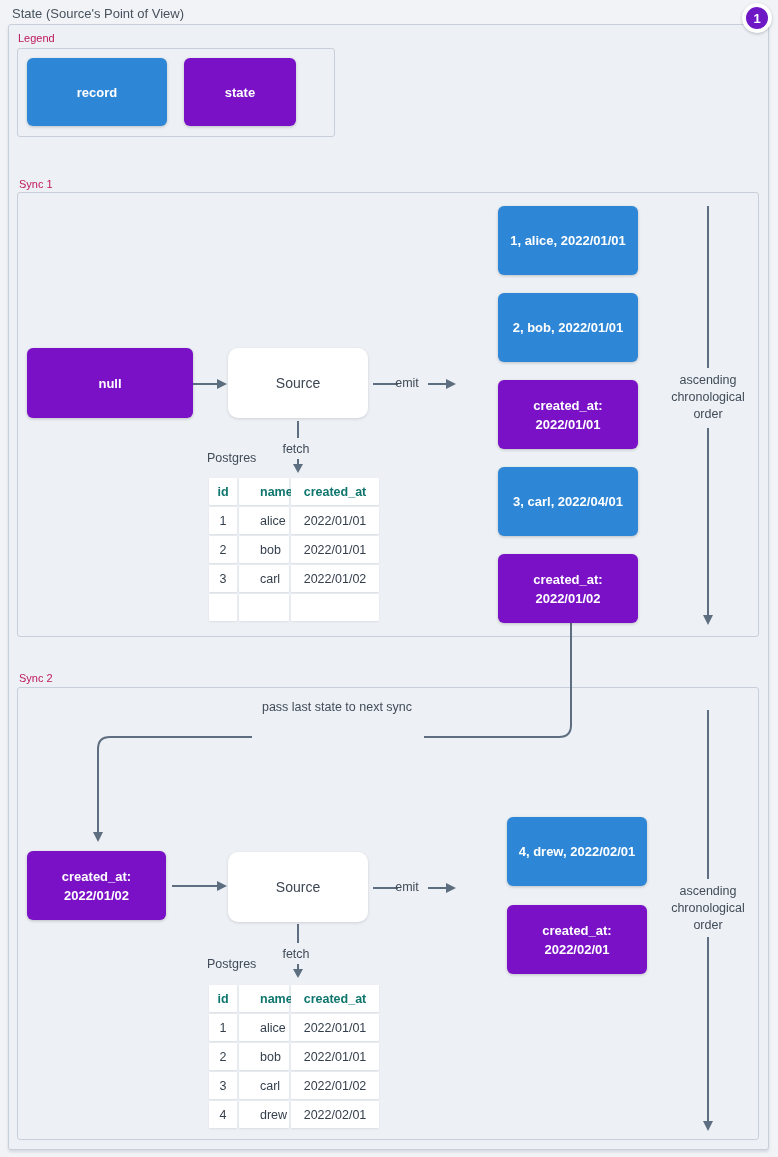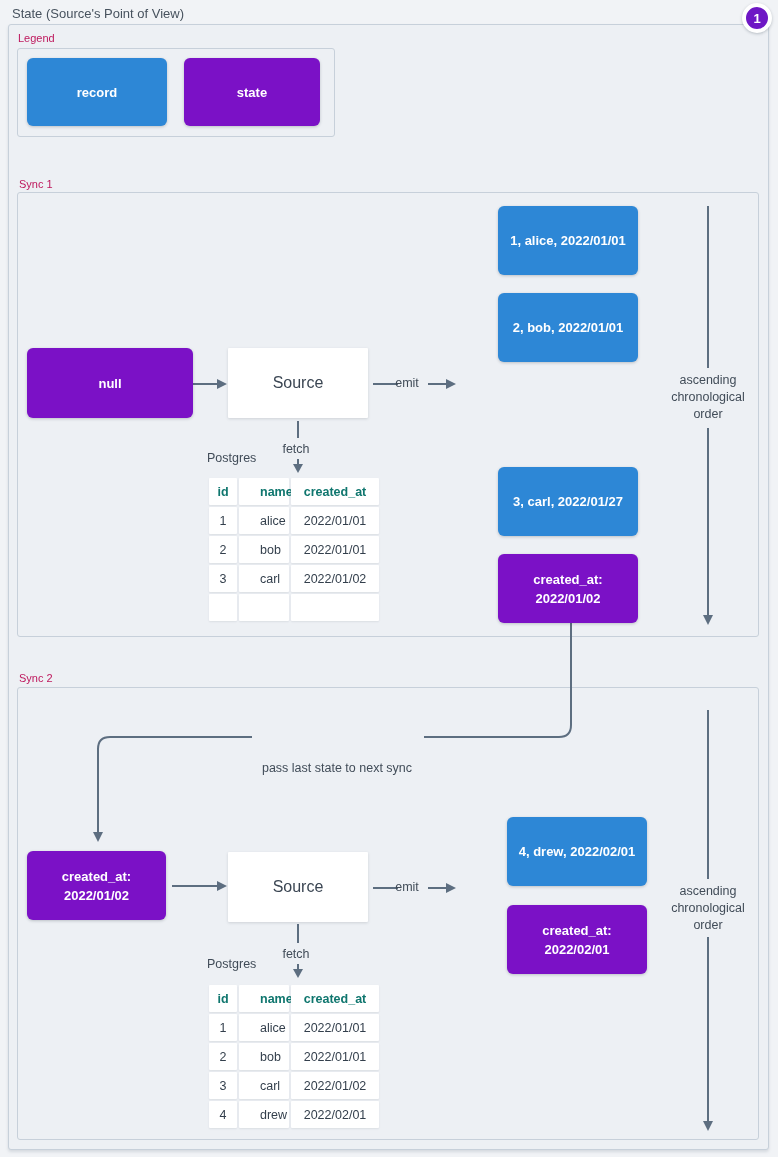--- a/index.html
+++ b/index.html
@@ -28,21 +28,21 @@
   }
   .cbox {
     border-radius: 6px; color: #fff; font-size: 13px; font-weight: bold;
     display: flex; align-items: center; justify-content: center; text-align: center;
     line-height: 19px; z-index: 3; padding: 4px 10px;
     box-shadow: 0 1px 3px rgba(40,52,64,.25);
   }
   .record { background: #2d87d6; }
   .state  { background: #7b11c6; }
   .whitebox {
-    background: #ffffff; border-radius: 1px; color: #3a4552; font-size: 16px;
+    background: #ffffff; border-radius: 10px; color: #3a4552; font-size: 14px;
     display: flex; align-items: center; justify-content: center;
     box-shadow: 0 1px 3px rgba(60,72,85,.18); z-index: 3;
   }
   .badge {
     width: 30px; height: 30px; background: #6e17c5; border: 4px solid #ffffff;
     border-radius: 50%; color: #fff; font-size: 13px; font-weight: bold;
     display: flex; align-items: center; justify-content: center; z-index: 6;
     box-shadow: 0 1px 3px rgba(60,72,85,.3);
   }
   .lines { position: absolute; left: 0; top: 0; z-index: 2; pointer-events: none; }
@@ -68,21 +68,21 @@
 
   <div class="abs page-title" style="left:12px; top:6px;">State (Source's Point of View)</div>
 
   <div class="abs outer-box" style="left:8px; top:24px; width:761px; height:1126px;"></div>
 
   <div class="abs badge" style="left:742px; top:3px;">1</div>
 
   <div class="abs section-label" style="left:18px; top:32px;">Legend</div>
   <div class="abs section-box" style="left:17px; top:48px; width:318px; height:89px;"></div>
   <div class="abs cbox record" style="left:27px; top:58px; width:140px; height:68px;">record</div>
-  <div class="abs cbox state" style="left:184px; top:58px; width:136px; height:68px;">state</div>
+  <div class="abs cbox state" style="left:184px; top:58px; width:112px; height:68px;">state</div>
 
   <div class="abs section-label" style="left:19px; top:178px;">Sync 1</div>
   <div class="abs section-box" style="left:17px; top:192px; width:742px; height:445px;"></div>
 
   <div class="abs cbox state" style="left:27px; top:348px; width:166px; height:70px;">null</div>
   <div class="abs whitebox" style="left:228px; top:348px; width:140px; height:70px;">Source</div>
 
   <div class="abs txt-label" style="left:377px; top:376px; width:60px;">emit</div>
   <div class="abs txt-label" style="left:266px; top:442px; width:60px;">fetch</div>
   <div class="abs txt-label" style="left:207px; top:451px; text-align:left;">Postgres</div>
@@ -100,26 +100,27 @@
     <div class="cell">3</div>
     <div class="cell c-name">carl</div>
     <div class="cell">2022/01/02</div>
     <div class="cell"></div>
     <div class="cell c-name"></div>
     <div class="cell"></div>
   </div>
 
   <div class="abs cbox record" style="left:498px; top:206px; width:140px; height:69px;">1, alice, 2022/01/01</div>
   <div class="abs cbox record" style="left:498px; top:293px; width:140px; height:69px;">2, bob, 2022/01/01</div>
-  <div class="abs cbox record" style="left:498px; top:467px; width:140px; height:69px;">3, carl, 2022/01/27</div>
+  <div class="abs cbox state" style="left:498px; top:380px; width:140px; height:69px;">created_at: 2022/01/01</div>
+  <div class="abs cbox record" style="left:498px; top:467px; width:140px; height:69px;">3, carl, 2022/04/01</div>
   <div class="abs cbox state" style="left:498px; top:554px; width:140px; height:69px;">created_at: 2022/01/02</div>
 
   <div class="abs txt-label order-note" style="left:663px; top:372px; width:90px;">ascending chronological order</div>
 
-  <div class="abs txt-label" style="left:247px; top:761px; width:180px;">pass last state to next sync</div>
+  <div class="abs txt-label" style="left:247px; top:700px; width:180px;">pass last state to next sync</div>
 
   <div class="abs section-label" style="left:19px; top:672px;">Sync 2</div>
   <div class="abs section-box" style="left:17px; top:687px; width:742px; height:453px;"></div>
 
   <div class="abs cbox state" style="left:27px; top:851px; width:139px; height:69px;">created_at: 2022/01/02</div>
   <div class="abs whitebox" style="left:228px; top:852px; width:140px; height:70px;">Source</div>
 
   <div class="abs txt-label" style="left:377px; top:880px; width:60px;">emit</div>
   <div class="abs txt-label" style="left:266px; top:947px; width:60px;">fetch</div>
   <div class="abs txt-label" style="left:207px; top:957px; text-align:left;">Postgres</div>

